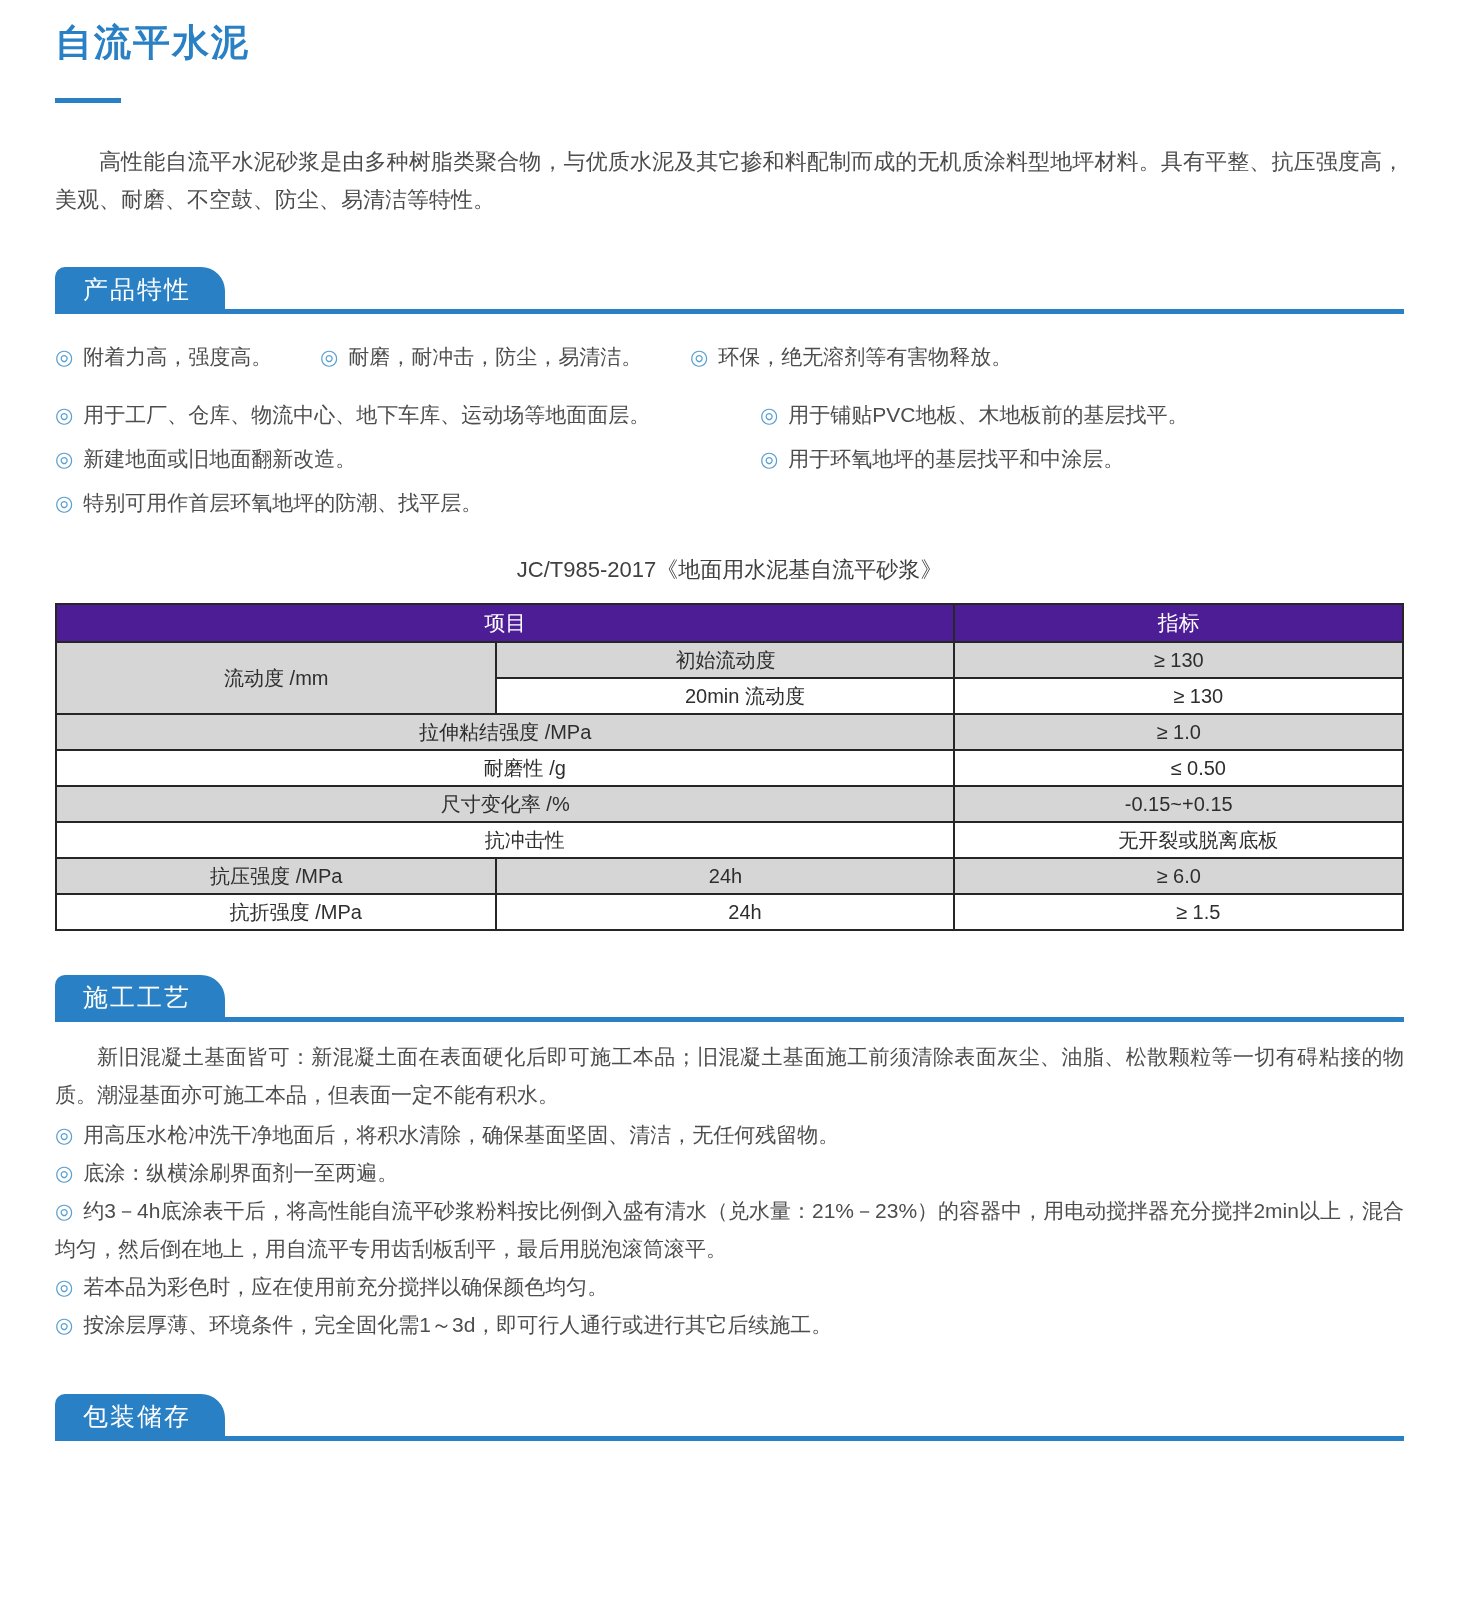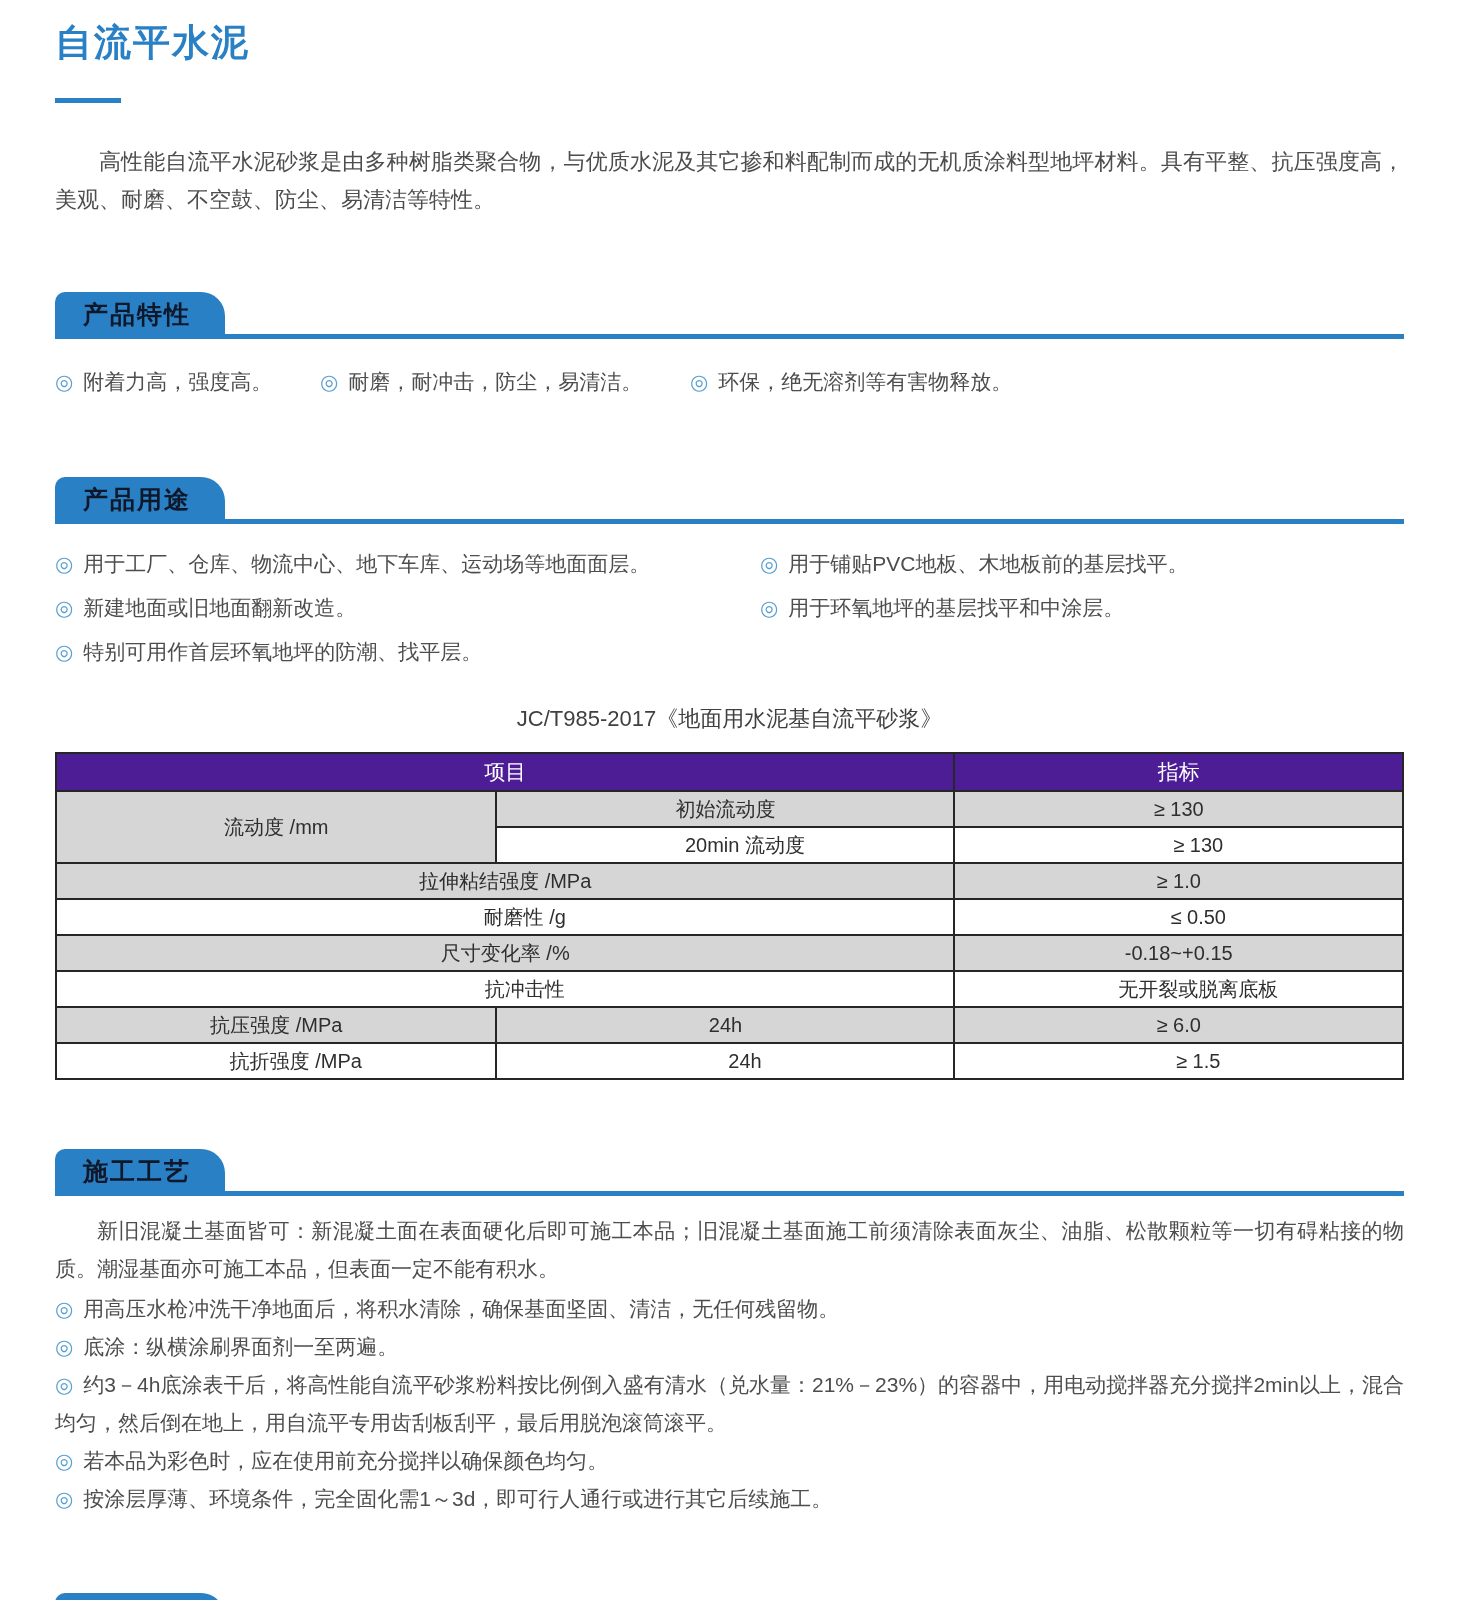--- a/index.html
+++ b/index.html
@@ -22,26 +22,25 @@
 
   
   .intro {
     margin-top: 40px; font-size: 22px; line-height: 38px; color: #4d4d4d;
     text-indent: 2em; text-align: justify;
   }
 
   
   .sec-head { margin-top: 0; border-bottom: 5px solid #2980c4; line-height: 0; }
   .sec-badge {
-    display: inline-block; background: #2980c4; color: #0f172a;
-    font-size: 25px; font-weight: bold; letter-spacing: 2px;
+    display: inline-block; background: #2980c4; color: #ffffff;
+    font-size: 25px; font-weight: normal; letter-spacing: 2px;
     line-height: 40px; padding: 2px 34px 0 28px;
     border-radius: 10px 24px 0 0;
     vertical-align: bottom;
-    margin-top: 25px;
   }
 
   
   .bullet-row { display: flex; align-items: flex-start; }
   .bullet { color: #5aa0d0; font-size: 21px; line-height: 36px; margin-right: 10px; flex: 0 0 auto; }
   .bullet-text { font-size: 21px; line-height: 36px; color: #4d4d4d; }
 
   .features-list { display: flex; margin-top: 25px; }
   .features-list .bullet-row:nth-child(1) { width: 265px; }
   .features-list .bullet-row:nth-child(2) { width: 370px; }
@@ -110,23 +109,20 @@
     <div class="bullet-row">
       <span class="bullet">◎</span>
       <span class="bullet-text">耐磨，耐冲击，防尘，易清洁。</span>
     </div>
     <div class="bullet-row">
       <span class="bullet">◎</span>
       <span class="bullet-text">环保，绝无溶剂等有害物释放。</span>
     </div>
   </div>
 
-  <div class="sec-head mt-sec-uses">
-    <span class="sec-badge">产品用途</span>
-  </div>
   <div class="uses-wrap">
     <div class="uses-col-left">
       <div class="bullet-row">
         <span class="bullet">◎</span>
         <span class="bullet-text">用于工厂、仓库、物流中心、地下车库、运动场等地面面层。</span>
       </div>
       <div class="bullet-row">
         <span class="bullet">◎</span>
         <span class="bullet-text">新建地面或旧地面翻新改造。</span>
       </div>
@@ -169,21 +165,21 @@
       <tr class="row-gray">
         <td colspan="2">拉伸粘结强度 /MPa</td>
         <td>≥ 1.0</td>
       </tr>
       <tr class="row-white">
         <td colspan="2">耐磨性 /g</td>
         <td>≤ 0.50</td>
       </tr>
       <tr class="row-gray">
         <td colspan="2">尺寸变化率 /%</td>
-        <td>-0.18~+0.15</td>
+        <td>-0.15~+0.15</td>
       </tr>
       <tr class="row-white">
         <td colspan="2">抗冲击性</td>
         <td>无开裂或脱离底板</td>
       </tr>
       <tr class="row-gray">
         <td class="c1">抗压强度 /MPa</td>
         <td class="c2">24h</td>
         <td class="c3">≥ 6.0</td>
       </tr>

